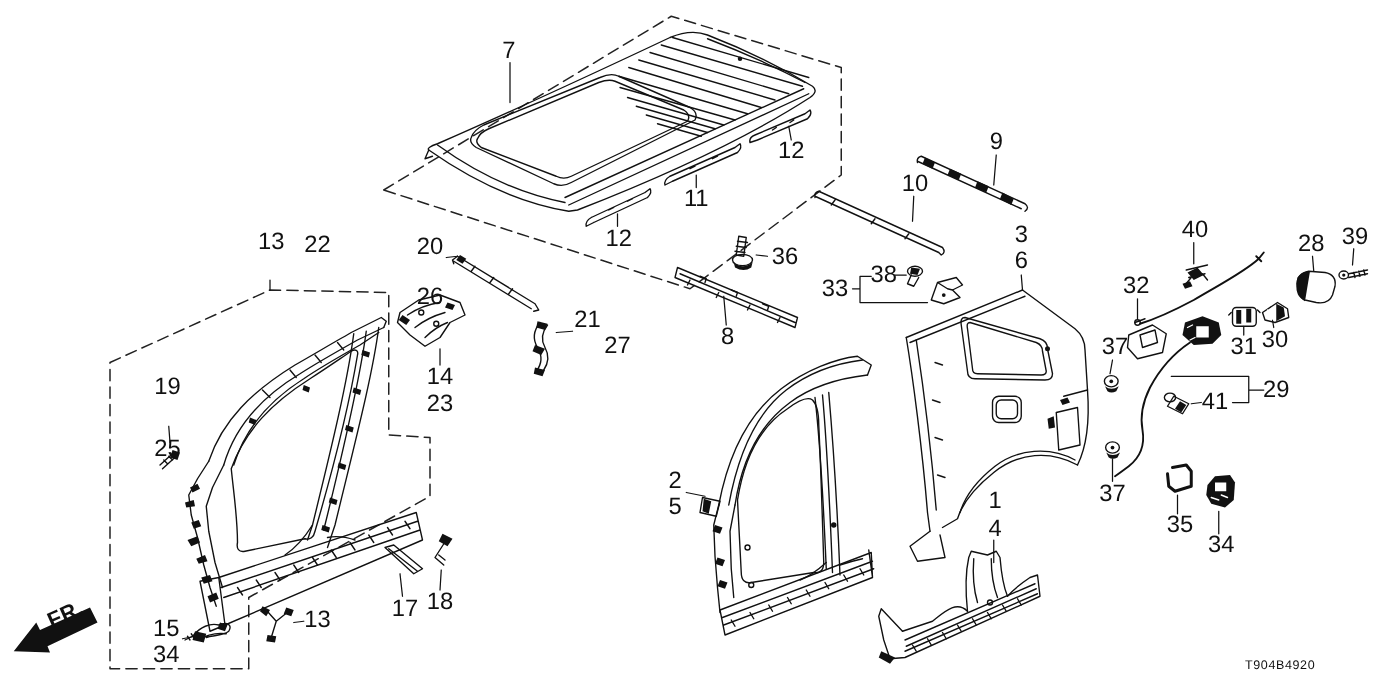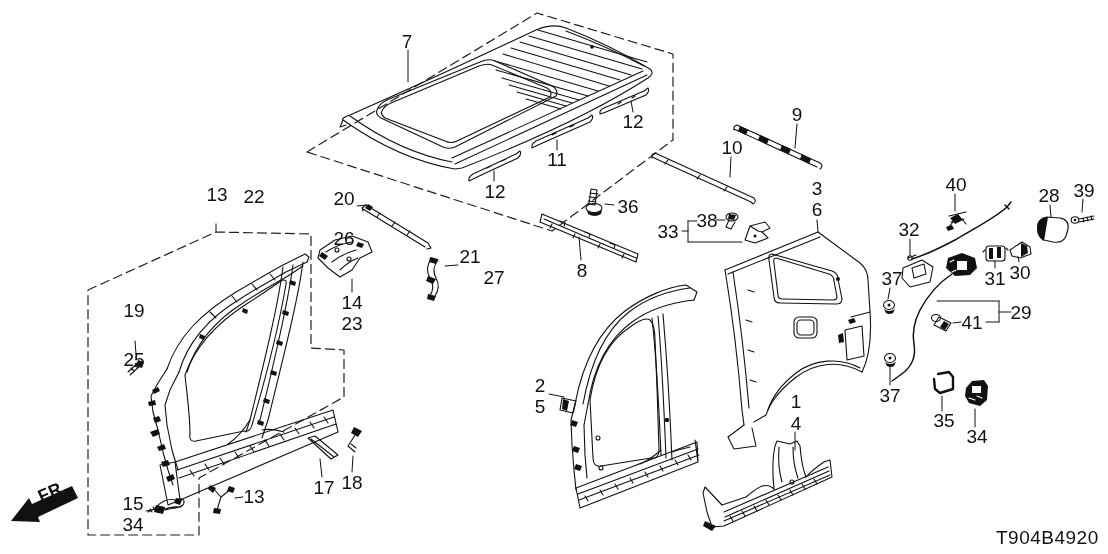--- a/index.html
+++ b/index.html
@@ -8,21 +8,21 @@
     font-family:"Liberation Sans", sans-serif;overflow:hidden;
   }
   .stage svg{position:absolute;left:0;top:0;}
   .callout{
     position:absolute;transform:translate(-50%,-50%);
     font-size:19px;line-height:1;color:#111;white-space:nowrap;
     font-family:"Liberation Sans", sans-serif;
   }
   .diagram-code{
     position:absolute;left:996px;top:527px;
-    font-size:19px;color:#111;letter-spacing:.5px;
+    font-size:10px;color:#111;letter-spacing:.5px;
   }
   .fr-label{
     position:absolute;left:39px;top:487px;
     font-size:17.5px;font-weight:700;color:#111;
     transform:rotate(-24deg);transform-origin:0 50%;
     letter-spacing:.5px;
   }
 </style>
 </head>
 <body>

